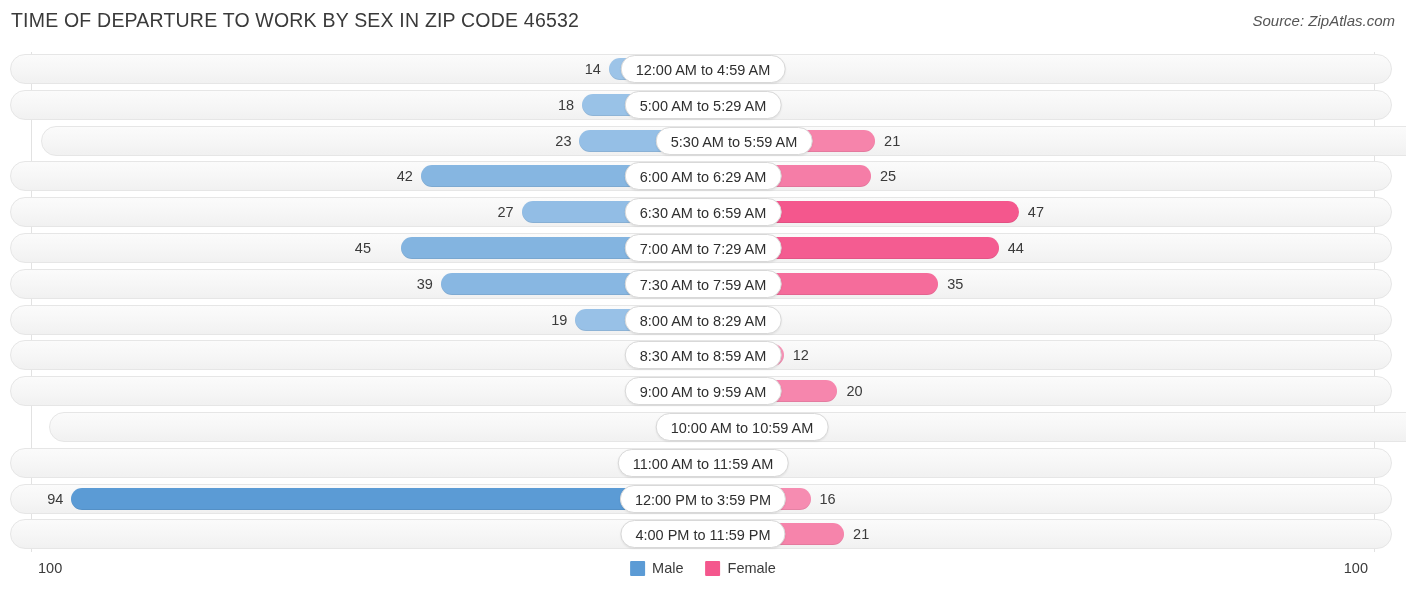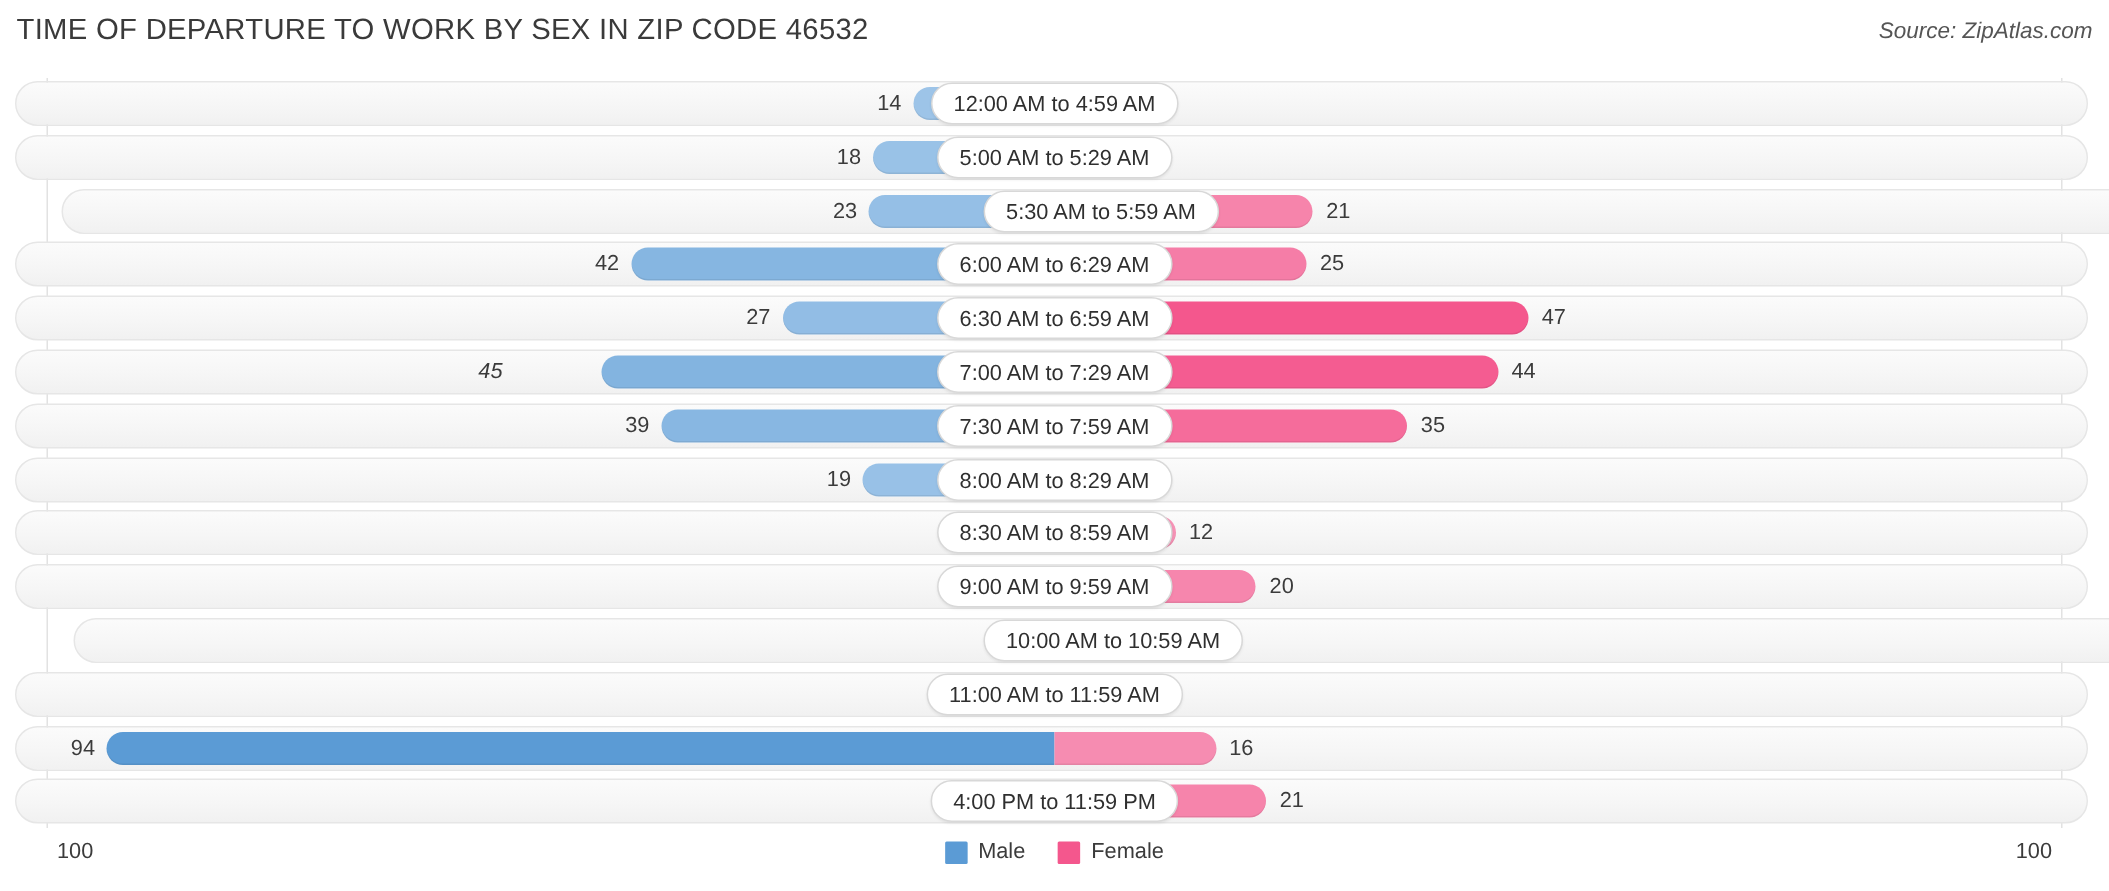--- a/index.html
+++ b/index.html
@@ -229,21 +229,21 @@
         <div class="bar male" style="width: 181.44px; background: rgb(146, 189, 229);"></div>
         <div class="bar female" style="width: 315.84px; background: rgb(244, 87, 141);"></div>
         <div class="val male" style="right: 892.44px;">27</div>
         <div class="val female" style="left: 1027.84px;">47</div>
         <div class="cat-pill">6:30 AM to 6:59 AM</div>
       </div>
       <div class="row" style="top: 179px;">
         <div class="track"></div>
         <div class="bar male" style="width: 302.4px; background: rgb(131, 180, 224);"></div>
         <div class="bar female" style="width: 295.68px; background: rgb(244, 92, 145);"></div>
-        <div class="val male" style="right: 1071px; font-style: italic;">45</div>
+        <div class="val male" style="right: 1035px;">45</div>
         <div class="val female" style="left: 1007.68px;">44</div>
         <div class="cat-pill">7:00 AM to 7:29 AM</div>
       </div>
       <div class="row" style="top: 214.8px;">
         <div class="track"></div>
         <div class="bar male" style="width: 262.08px; background: rgb(136, 183, 226);"></div>
         <div class="bar female" style="width: 235.2px; background: rgb(245, 108, 155);"></div>
         <div class="val male" style="right: 973.08px;">39</div>
         <div class="val female" style="left: 947.2px; text-align: right;">35</div>
         <div class="cat-pill">7:30 AM to 7:59 AM</div>
@@ -287,20 +287,21 @@
         <div class="val male" style="right: 769px;">6</div>
         <div class="val female" style="left: 770px;">0</div>
         <div class="cat-pill">11:00 AM to 11:59 AM</div>
       </div>
       <div class="row" style="top: 429.6px;">
         <div class="track"></div>
         <div class="bar male" style="width: 631.68px; background: rgb(91, 155, 213);"></div>
         <div class="bar female" style="width: 107.52px; background: rgb(246, 140, 177);"></div>
         <div class="val male" style="right: 1342.68px;">94</div>
         <div class="val female" style="left: 819.52px;">16</div>
+        <div class="cat-pill">12:00 PM to 3:59 PM</div>
       </div>
       <div class="row" style="top: 465.4px;">
         <div class="track"></div>
         <div class="bar male rounded-both" style="width: 58px; background: rgb(162, 199, 233);"></div>
         <div class="bar female" style="width: 141.12px; background: rgb(246, 132, 171);"></div>
         <div class="val male" style="right: 769px;">7</div>
         <div class="val female" style="left: 853.12px;">21</div>
         <div class="cat-pill">4:00 PM to 11:59 PM</div>
       </div>
     </div>

